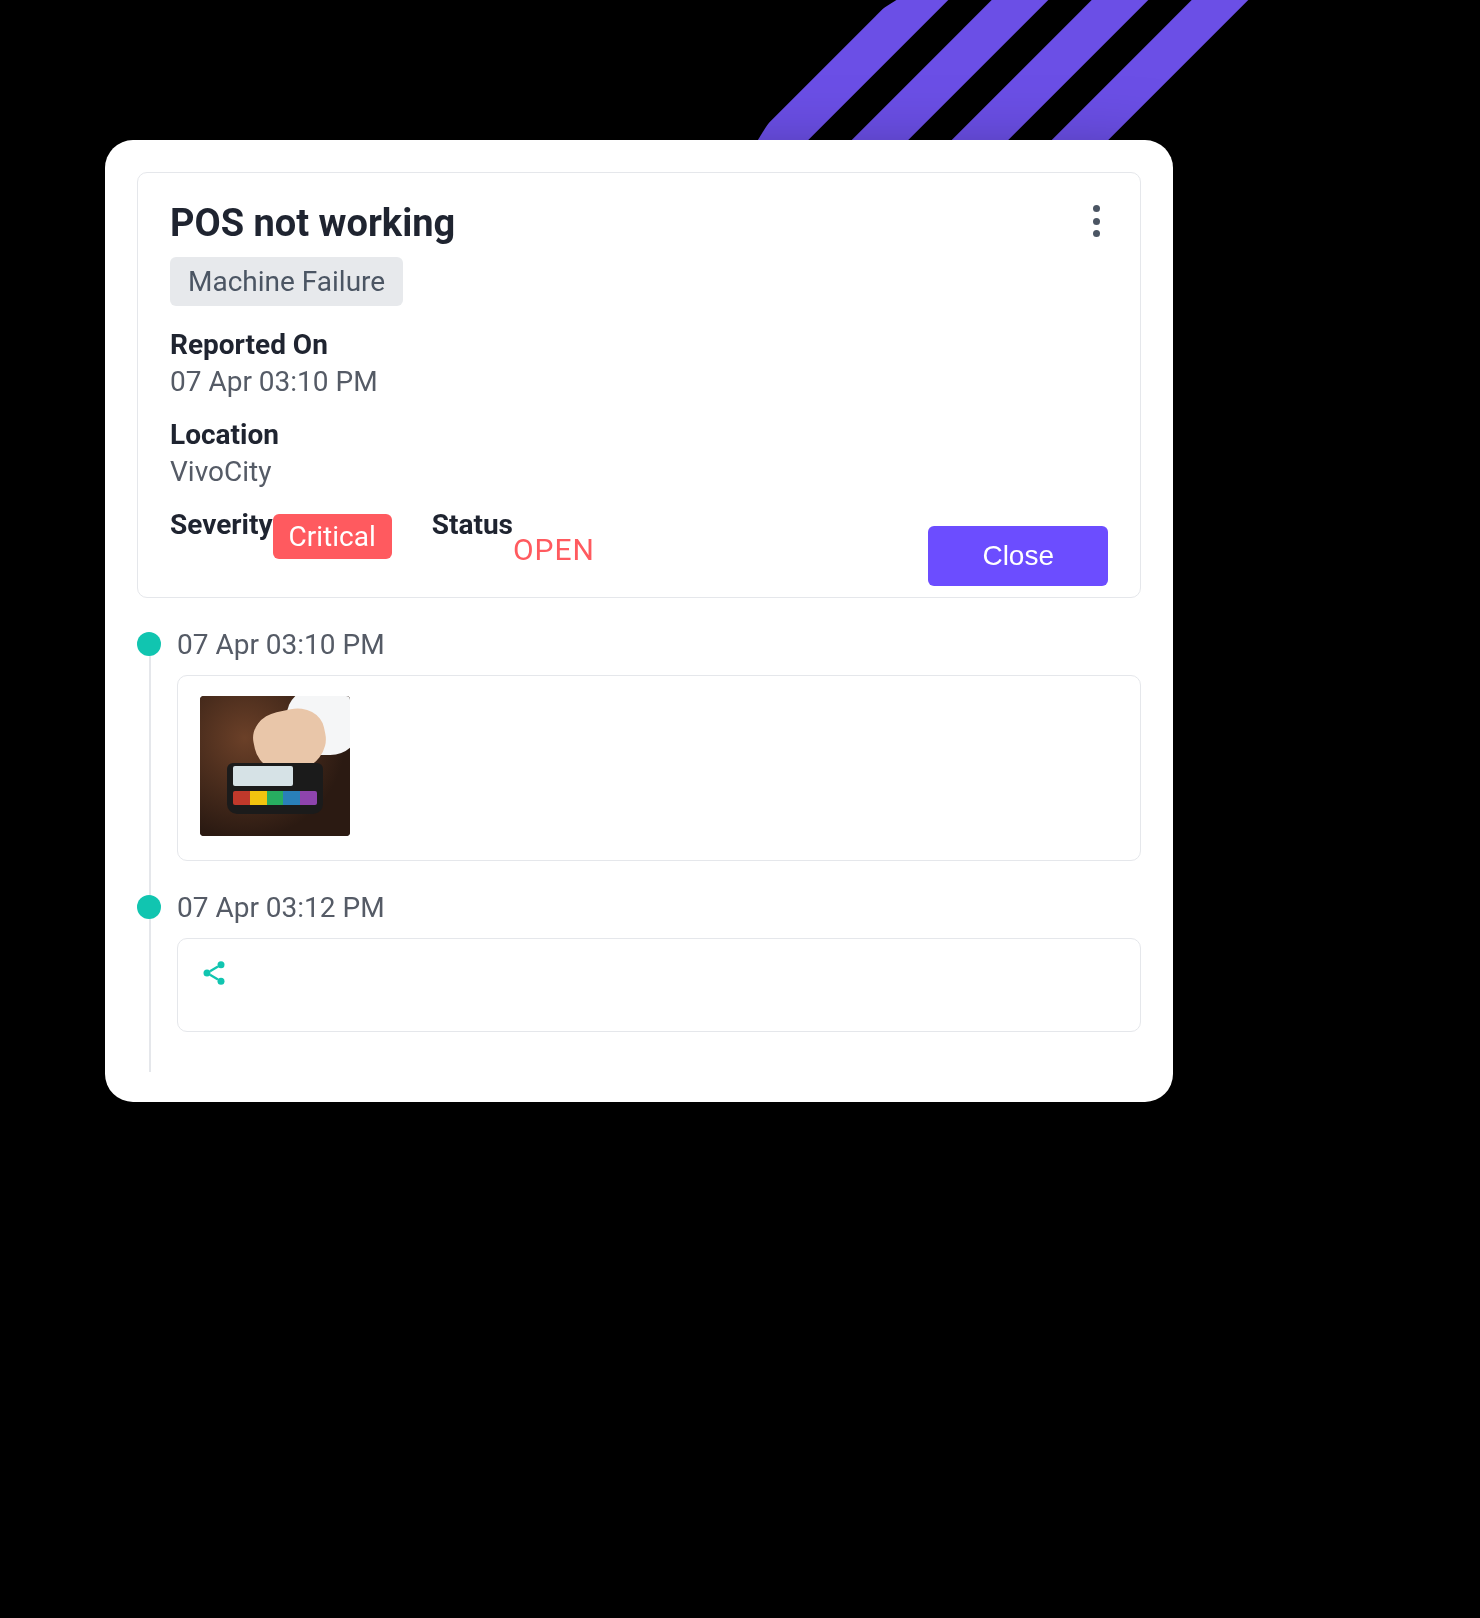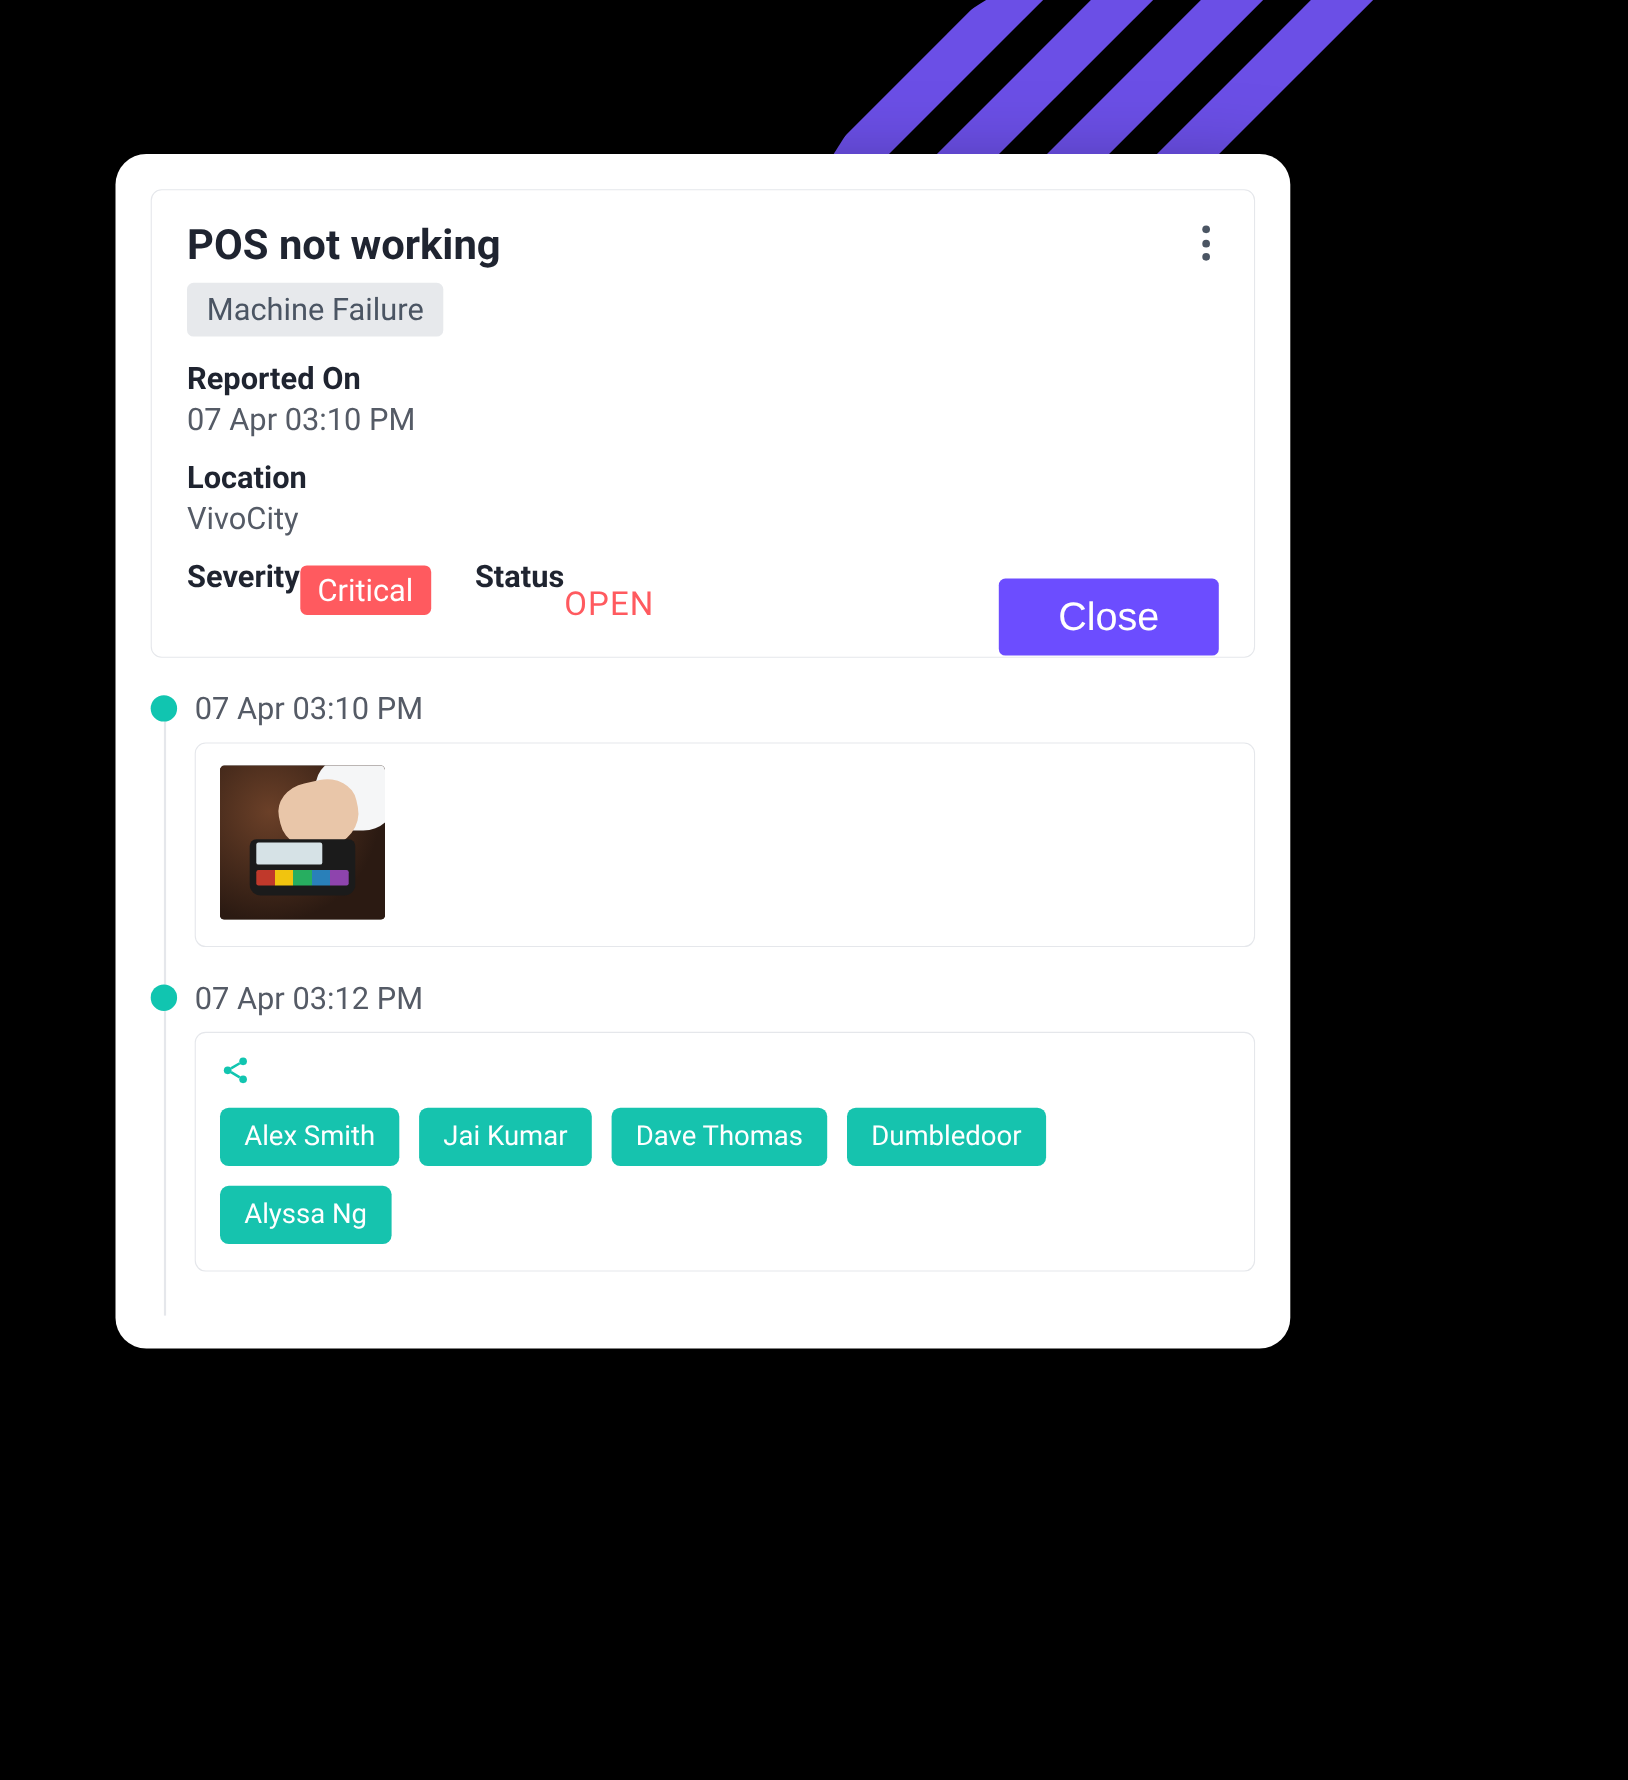--- a/index.html
+++ b/index.html
@@ -99,21 +99,21 @@
     font-weight: 400;
     margin-top: 24px;
     letter-spacing: 1px;
   }
   .close-btn {
     position: absolute;
     right: 0;
     top: 18px;
     background: #6c4dff;
     color: #fff;
-    font-size: 36px;
+    font-size: 28px;
     border: none;
     border-radius: 6px;
     padding: 14px 54px;
     cursor: pointer;
   }
   .kebab {
     position: absolute;
     top: 28px;
     right: 30px;
     width: 28px;
@@ -288,24 +288,17 @@
         <div class="t-head">
           <span class="icon-teal">
             <svg width="28" height="28" viewBox="0 0 24 24" fill="currentColor">
                 <circle cx="18" cy="5" r="3"></circle>
                 <circle cx="6" cy="12" r="3"></circle>
                 <circle cx="18" cy="19" r="3"></circle>
                 <path d="M8.6 10.5l6.8-4M8.6 13.5l6.8 4" stroke="currentColor" stroke-width="2" fill="none"></path>
               </svg>
           </span>
         </div>
-        <div class="chips">
-          <span class="chip">Alex Smith</span>
-          <span class="chip">Jai Kumar</span>
-          <span class="chip">Dave Thomas</span>
-          <span class="chip">Dumbledoor</span>
-          <span class="chip">Alyssa Ng</span>
-        </div>
       </div>
     </div>
 
   </div>
 </div>
 
 </body></html>

